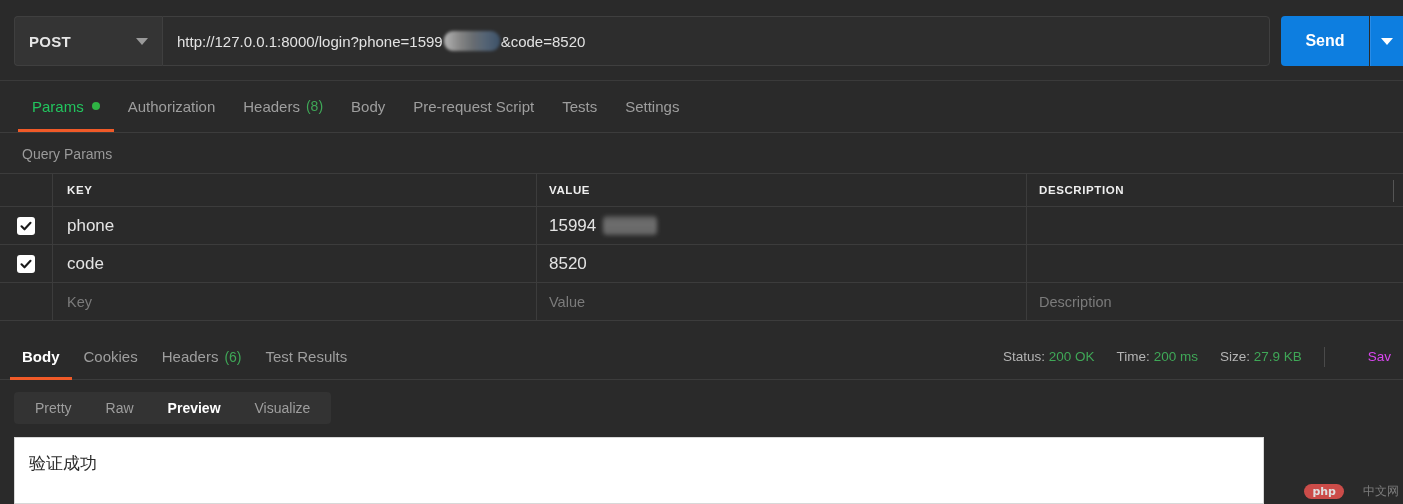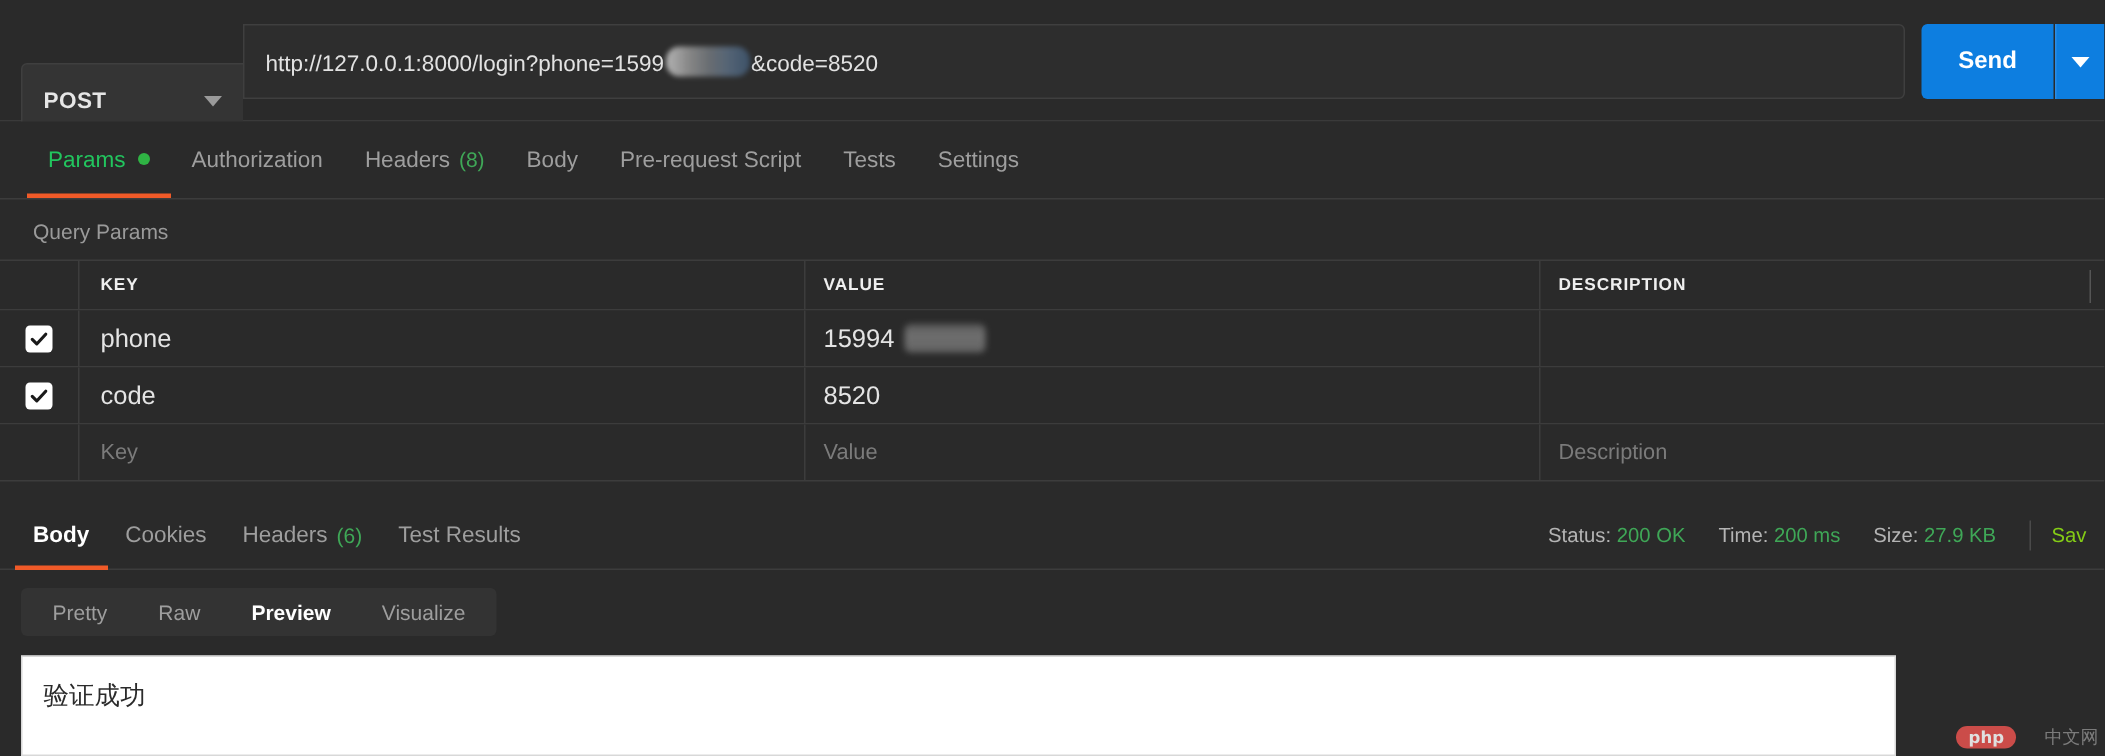--- a/index.html
+++ b/index.html
@@ -26,21 +26,20 @@
   .method-select {
     position: absolute; left: 14px; top: 16px;
     width: 148px; height: 50px;
     background: #343434;
     border: 1px solid #3f3f3f;
     border-right: none;
     border-radius: 4px 0 0 4px;
     display: flex; align-items: center;
     padding: 16px 14px;
     cursor: pointer;
-    margin-top: 26px;
   }
   .method-label {
     font-size: 15px; font-weight: bold; color: #e6e6e6;
     letter-spacing: .3px;
     flex: 1;
   }
   .caret-down {
     width: 0; height: 0;
     border-left: 6px solid transparent;
     border-right: 6px solid transparent;
@@ -219,21 +218,21 @@
     position: absolute; right: 0; top: 0; height: 47px;
     display: flex; align-items: center;
     padding-right: 12px;
     white-space: nowrap;
     overflow: hidden;
   }
   .meta-item { font-size: 13.5px; color: #b4b4b4; margin-right: 22px; }
   .meta-item b { font-weight: normal; color: #3fa757; }
   .meta-sep { width: 1px; height: 20px; background: #4a4a4a; margin-right: 14px; }
   .save-link {
-    font-size: 13.5px; color: #84cc16; cursor: pointer;
+    font-size: 13.5px; color: #d946ef; cursor: pointer; margin-left: 29px;
   }
 
   
   .viewmodes {
     position: absolute; left: 14px; top: 392px;
     height: 32px;
     background: #333333;
     border-radius: 4px;
     display: flex; align-items: center;
     padding: 0 4px;

